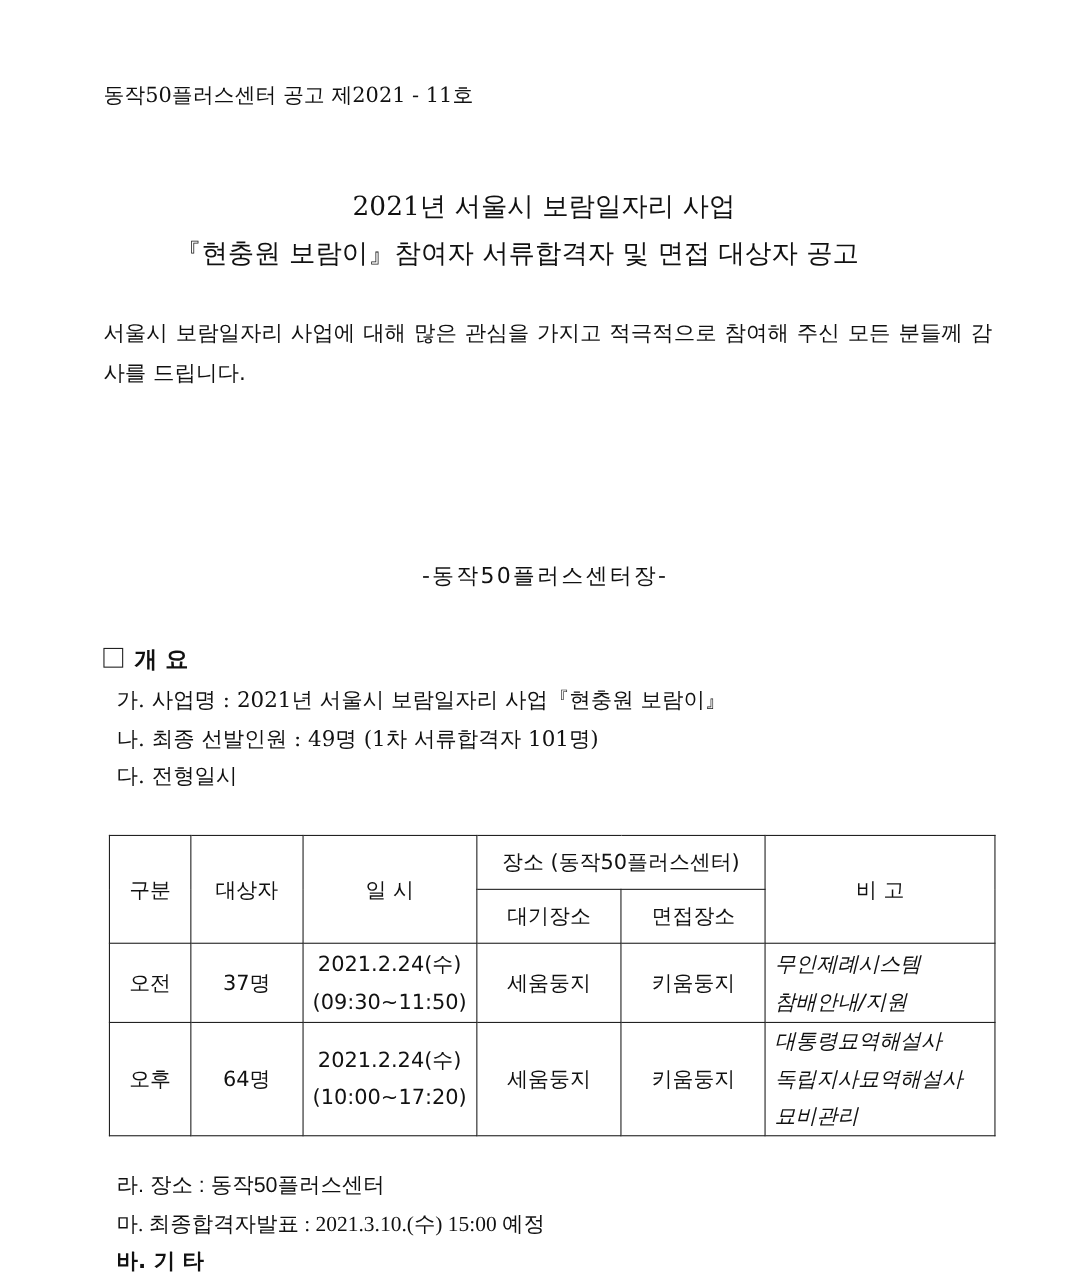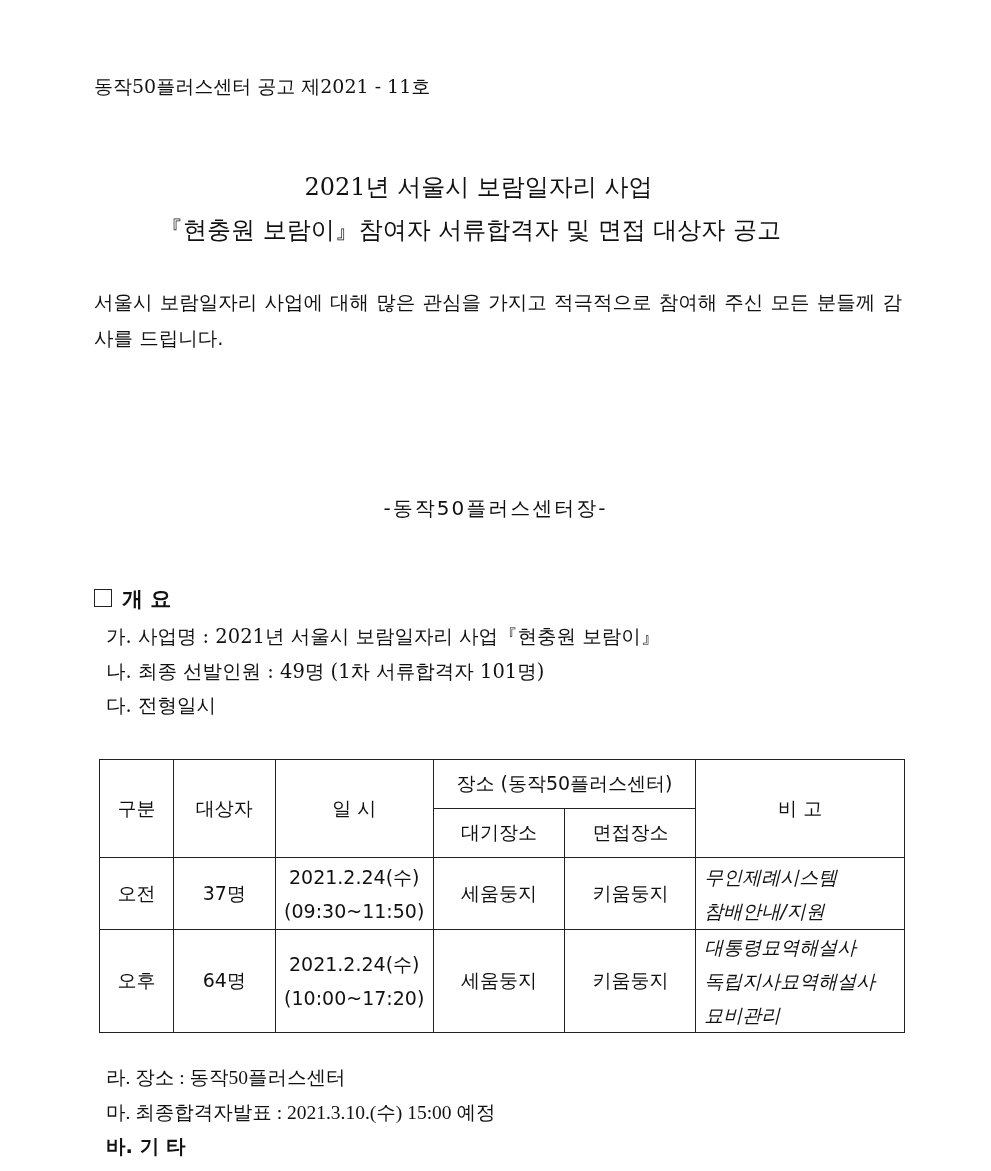--- a/index.html
+++ b/index.html
@@ -3,33 +3,33 @@
 <meta charset="utf-8">
 <style>
   html, body { margin: 0; padding: 0; background: #ffffff; }
   body {
     width: 991px; height: 1171px; position: relative; overflow: hidden;
     font-family: "DejaVu Serif", "Liberation Serif", serif;
     color: #111111;
   }
   .abs { position: absolute; white-space: nowrap; }
   .notice-no { left: 94px; top: 74px; font-size: 19px; }
-  .title1 { left: 0; width: 957px; text-align: center; top: 171px; font-size: 24px; }
+  .title1 { left: 16px; width: 957px; text-align: center; top: 171px; font-size: 24px; }
   .title2 { left: 0; width: 940px; text-align: center; top: 214px; font-size: 24px; }
   .para { left: 94px; width: 808px; top: 285px; font-size: 19.5px; line-height: 36px;
           white-space: normal; text-align: justify; font-family: "DejaVu Sans", sans-serif; }
   .para p { margin: 0; }
-  .signer { left: 0; width: 991px; text-align: center; top: 495px; font-size: 20px;
+  .signer { left: 0; width: 991px; text-align: center; top: 510px; font-size: 20px;
             letter-spacing: 2px; font-family: "DejaVu Sans", sans-serif; }
   .section-head { left: 94px; top: 585px; font-size: 21px; font-weight: bold; }
   .section-head .box { display: inline-block; width: 16px; height: 16px; border: 1.5px solid #222;
                        vertical-align: -1px; margin-right: 10px; }
   .item { left: 106px; font-size: 19.5px; }
   .i1 { top: 623px; } .i2 { top: 658px; } .i3 { top: 692px; }
-  .i4 { top: 1064px; font-family: Liberation Serif, serif; }
+  .i4 { top: 1064px; font-family: Liberation Sans, sans-serif; }
   .i5 { top: 1099px; font-family: Liberation Serif, serif; }
   .i6 { top: 1133px; font-family: "DejaVu Sans", sans-serif; font-weight: bold; }
 
   table.sched {
     position: absolute; left: 99px; top: 759px; width: 806px;
     border-collapse: collapse; font-family: "DejaVu Sans", sans-serif; font-size: 19px;
   }
   table.sched td, table.sched th {
     border: 1.3px solid #222; text-align: center; font-weight: normal; padding: 0;
   }

